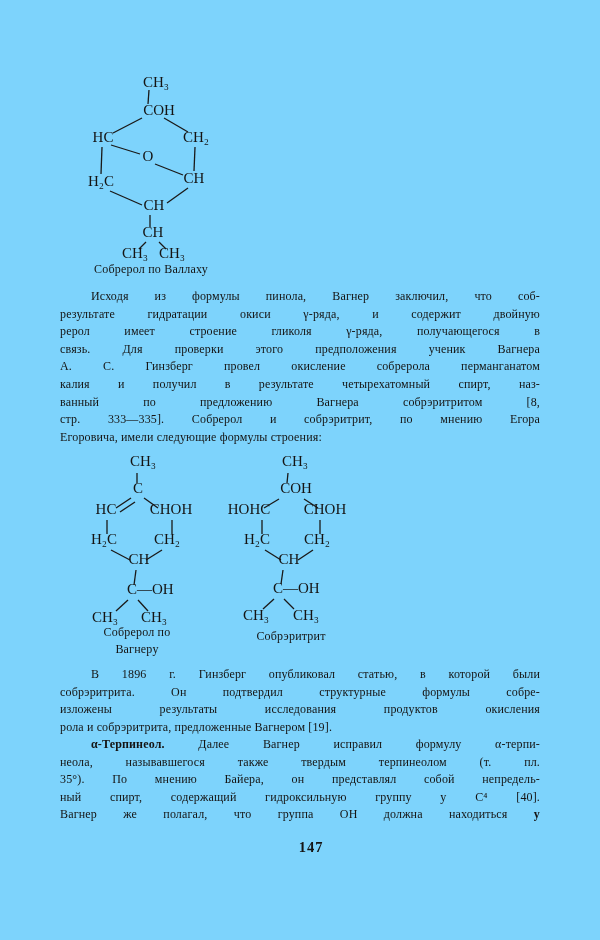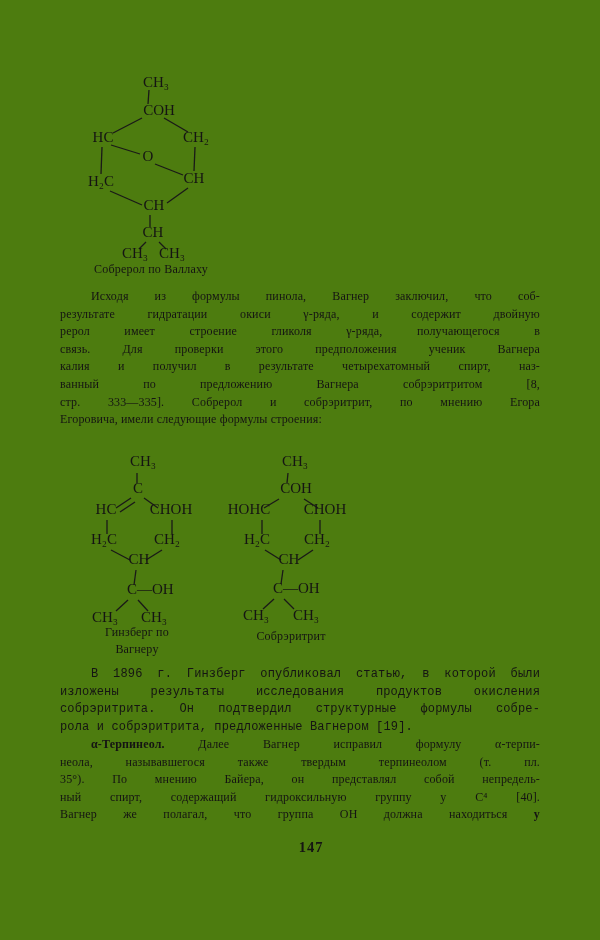--- a/index.html
+++ b/index.html
@@ -1,20 +1,20 @@
 <!DOCTYPE html>
 <html><head>
 <meta charset="utf-8">
 <style>
   html,body { margin:0; padding:0; }
   body { background:#ffffff; }
   .page {
     position:relative;
     width:600px; height:940px;
-    background:#4d7c0f;
+    background:#7dd3fc;
     color:#151413;
     font-family:"Liberation Serif","DejaVu Serif",serif;
     overflow:hidden;
   }
   .para {
     position:absolute;
     left:60px; width:480px;
     font-size:12px;
     line-height:17.6px;
     letter-spacing:0.15px;
@@ -84,20 +84,21 @@
     <text text-anchor="middle" x="55" y="188">CH₃</text>
     <text text-anchor="middle" x="92" y="188">CH₃</text>
   </svg>
   <div class="caption" style="left:66px; top:261px; width:170px;">Собрерол по Валлаху</div>
 
   <div class="para" style="top:288px;">
     <div class="tline first">Исходя из формулы пинола, Вагнер заключил, что соб-</div>
     <div class="tline">результате гидратации окиси γ-ряда, и содержит двойную</div>
     <div class="tline">рерол имеет строение гликоля γ-ряда, получающегося в</div>
     <div class="tline">связь. Для проверки этого предположения ученик Вагнера</div>
+    <div class="tline">А. С. Гинзберг провел окисление собрерола перманганатом</div>
     <div class="tline">калия и получил в результате четырехатомный спирт, наз-</div>
     <div class="tline">ванный по предложению Вагнера собрэритритом [8,</div>
     <div class="tline">стр. 333—335]. Собрерол и собрэритрит, по мнению Егора</div>
     <div class="tline lastline">Егоровича, имели следующие формулы строения:</div>
   </div>
 
   <svg class="struct" style="left:80px; top:450px;" width="130" height="180" viewBox="0 0 130 180">
     <g>
       <line x1="57" y1="23" x2="57" y2="33"></line>
       <line x1="51" y1="48" x2="36" y2="58"></line>
@@ -116,21 +117,21 @@
     <text text-anchor="middle" x="26" y="64">HC</text>
     <text text-anchor="middle" x="91" y="64">CHOH</text>
     <text text-anchor="middle" x="24" y="94">H₂C</text>
     <text text-anchor="middle" x="87" y="94">CH₂</text>
     <text text-anchor="middle" x="59" y="114">CH</text>
     <text text-anchor="start" x="47" y="144">C—OH</text>
     <text text-anchor="middle" x="25" y="172">CH₃</text>
     <text text-anchor="middle" x="74" y="172">CH₃</text>
   </svg>
   <div class="caption" style="left:77px; top:624px; width:120px;">
-    <div>Гинзберг по</div>
+    <div>Собрерол по</div>
     <div>Вагнеру</div>
   </div>
 
   <svg class="struct" style="left:225px; top:450px;" width="140" height="180" viewBox="0 0 140 180">
     <g>
       <line x1="63" y1="23" x2="62" y2="33"></line>
       <line x1="54" y1="49" x2="39" y2="58"></line>
       <line x1="79" y1="49" x2="93" y2="58"></line>
       <line x1="37" y1="70" x2="37" y2="84"></line>
       <line x1="95" y1="70" x2="95" y2="84"></line>
@@ -146,24 +147,24 @@
     <text text-anchor="middle" x="100" y="64">CHOH</text>
     <text text-anchor="middle" x="32" y="94">H₂C</text>
     <text text-anchor="middle" x="92" y="94">CH₂</text>
     <text text-anchor="middle" x="64" y="114">CH</text>
     <text text-anchor="start" x="48" y="143">C—OH</text>
     <text text-anchor="middle" x="31" y="170">CH₃</text>
     <text text-anchor="middle" x="81" y="170">CH₃</text>
   </svg>
   <div class="caption" style="left:228px; top:628px; width:126px;">Собрэритрит</div>
 
-  <div class="para" style="top:666px;font-family:Liberation Mono, monospace;">
+  <div class="para" style="top:666px;">
     <div class="tline first">В 1896 г. Гинзберг опубликовал статью, в которой были</div>
+    <div class="tline">собрэритрита. Он подтвердил структурные формулы собре-</div>
     <div class="tline">изложены результаты исследования продуктов окисления</div>
-    <div class="tline">собрэритрита. Он подтвердил структурные формулы собре-</div>
     <div class="tline lastline">рола и собрэритрита, предложенные Вагнером [19].</div>
   </div>
 
   <div class="para" style="top:736px;">
     <div class="tline first">
       <span class="bold">α-Терпинеол.</span>
       <span>Далее Вагнер исправил формулу α-терпи-</span>
     </div>
     <div class="tline">неола, называвшегося также твердым терпинеолом (т. пл.</div>
     <div class="tline">35°). По мнению Байера, он представлял собой непредель-</div>

